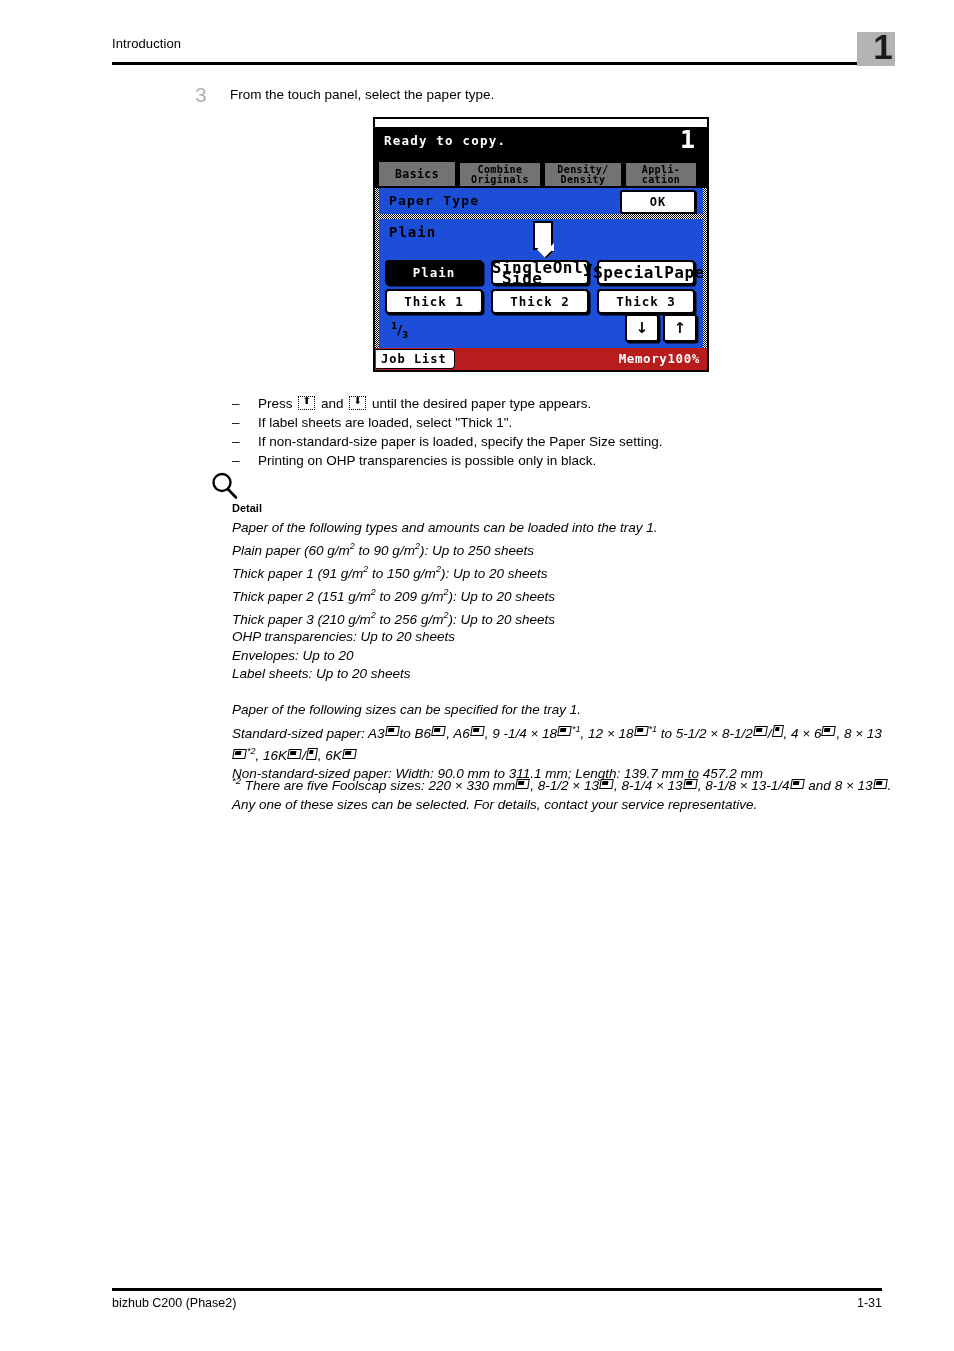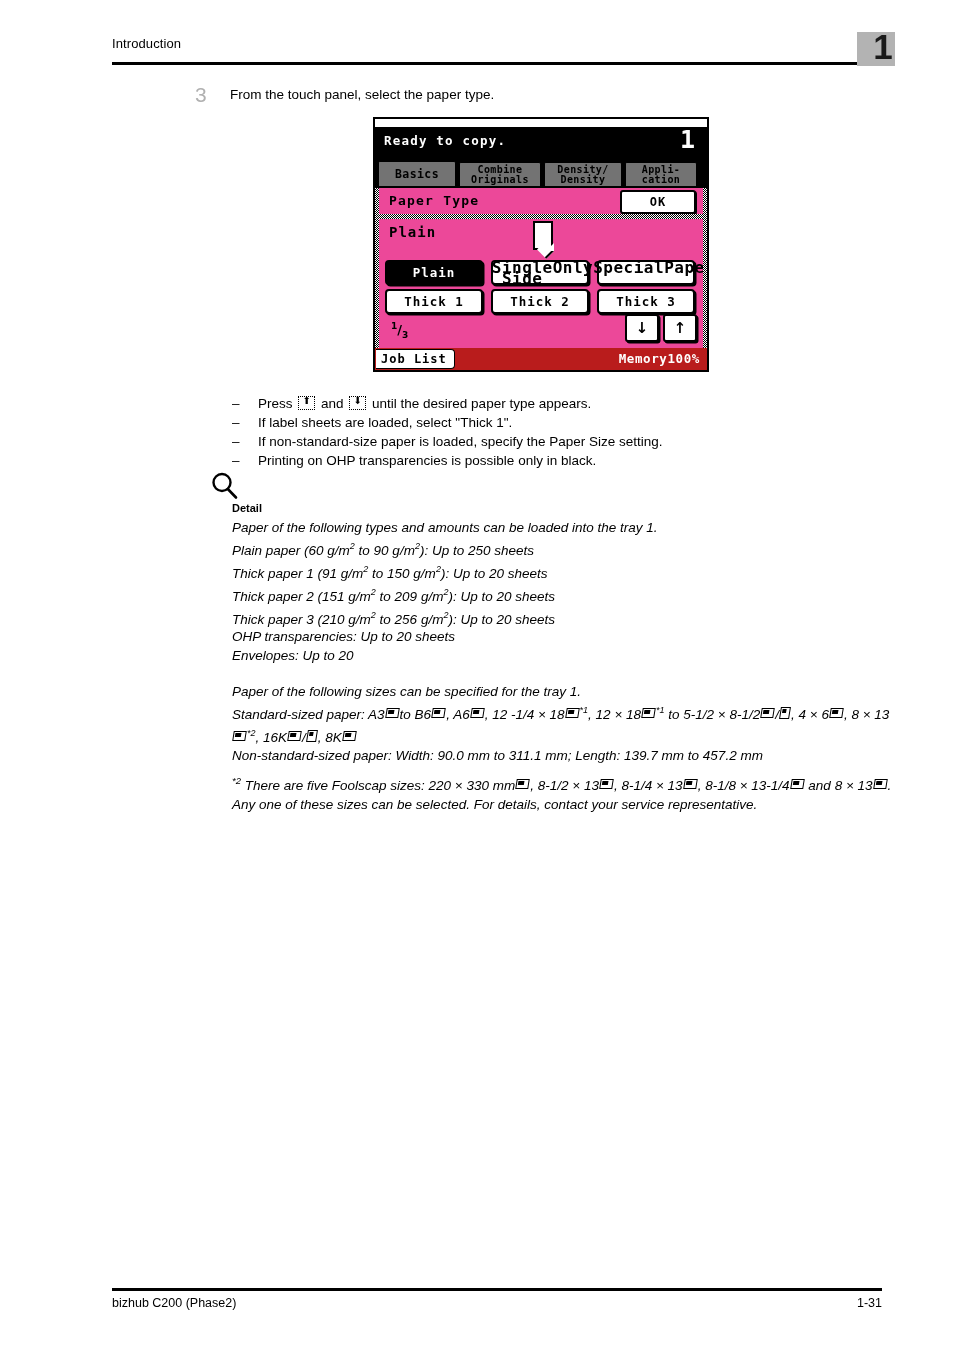--- a/index.html
+++ b/index.html
@@ -149,21 +149,21 @@
     font-size: 11.5px;
   }
   .lcd-tab.t2 { width: 82px; }
   .lcd-tab.t3 { width: 78px; }
   .lcd-tab.t4 { width: 72px; }
   .lcd-tab .tl { display: block; white-space: nowrap; }
 
   .lcd-body {
     position: relative;
     height: 170px;
-    background: #ec4899;
+    background: #1d4ed8;
     border-top: 2px solid #000;
     box-sizing: border-box;
   }
   .lcd-body::before {
     content: "";
     position: absolute;
     left: 0; top: 0; bottom: 0;
     width: 4px;
     background-image:
       repeating-conic-gradient(#000 0% 25%, #fff 0% 50%);
@@ -284,20 +284,21 @@
   }
   .lcd-btn.two-line {
     font-size: 16px;
     letter-spacing: 0.5px;
     flex-direction: row;
     align-items: flex-start;
     padding-left: 5px;
     justify-content: center;
   }
   .lcd-btn.two-line.ctr {
+    align-items: center;
     padding-left: 16px;
   }
 
   .lcd-pagecount {
     position: absolute;
     left: 16px;
     top: 133px;
     font-size: 13px;
     font-weight: bold;
     font-family: "DejaVu Sans", sans-serif;
@@ -599,27 +600,28 @@
 <div class="detail-title">Detail</div>
 
 <div class="detail-body">
   <p>Paper of the following types and amounts can be loaded into the tray 1.</p>
   <p>Plain paper (60 g/m<sup>2</sup> to 90 g/m<sup>2</sup>): Up to 250 sheets</p>
   <p>Thick paper 1 (91 g/m<sup>2</sup> to 150 g/m<sup>2</sup>): Up to 20 sheets</p>
   <p>Thick paper 2 (151 g/m<sup>2</sup> to 209 g/m<sup>2</sup>): Up to 20 sheets</p>
   <p>Thick paper 3 (210 g/m<sup>2</sup> to 256 g/m<sup>2</sup>): Up to 20 sheets</p>
   <p>OHP transparencies: Up to 20 sheets</p>
   <p>Envelopes: Up to 20</p>
+  <p>Label sheets: Up to 20 sheets</p>
 
   <div class="gap"></div>
 
   <p>Paper of the following sizes can be specified for the tray 1.</p>
   <p><span>Standard-sized paper:</span>
-    <span>A3</span><span class="pglyph"></span><span>to B6</span><span class="pglyph"></span><span>, A6</span><span class="pglyph"></span><span>, 12 -1/4 × 18</span><span class="pglyph"></span><sup>*1</sup><span>, 12 × 18</span><span class="pglyph"></span><sup>*1</sup> <span>to 5-1/2 × 8-1/2</span><span class="pglyph"></span>/<span class="pglyph portrait"></span>,
-    <span>4 × 6</span><span class="pglyph"></span><span>, 8 × 13</span><span class="pglyph"></span><sup>*2</sup><span>, 16K</span><span class="pglyph"></span>/<span class="pglyph portrait"></span><span>, 8K</span><span class="pglyph"></span></p>
+    <span>A3</span><span class="pglyph"></span><span>to B6</span><span class="pglyph"></span><span>, A6</span><span class="pglyph"></span><span>, 9 -1/4 × 18</span><span class="pglyph"></span><sup>*1</sup><span>, 12 × 18</span><span class="pglyph"></span><sup>*1</sup> <span>to 5-1/2 × 8-1/2</span><span class="pglyph"></span>/<span class="pglyph portrait"></span>,
+    <span>4 × 6</span><span class="pglyph"></span><span>, 8 × 13</span><span class="pglyph"></span><sup>*2</sup><span>, 16K</span><span class="pglyph"></span>/<span class="pglyph portrait"></span><span>, 6K</span><span class="pglyph"></span></p>
   <p>Non-standard-sized paper: Width: 90.0 mm to 311.1 mm; Length: 139.7 mm to 457.2 mm</p>
 </div>
 
 <div class="footnotes">
   <div class="fn-gap"></div>
   <p><sup>*2</sup> <span>There are five Foolscap sizes: 220 × 330 mm</span><span class="pglyph"></span><span>, 8-1/2 × 13</span><span class="pglyph"></span><span>, 8-1/4 × 13</span><span class="pglyph"></span><span>, 8-1/8 × 13-1/4</span><span class="pglyph"></span> <span>and</span>
   <span>8 × 13</span><span class="pglyph"></span><span>. Any one of these sizes can be selected. For details, contact your service representative.</span></p>
 </div>
 
 <div class="footer-rule"></div>

